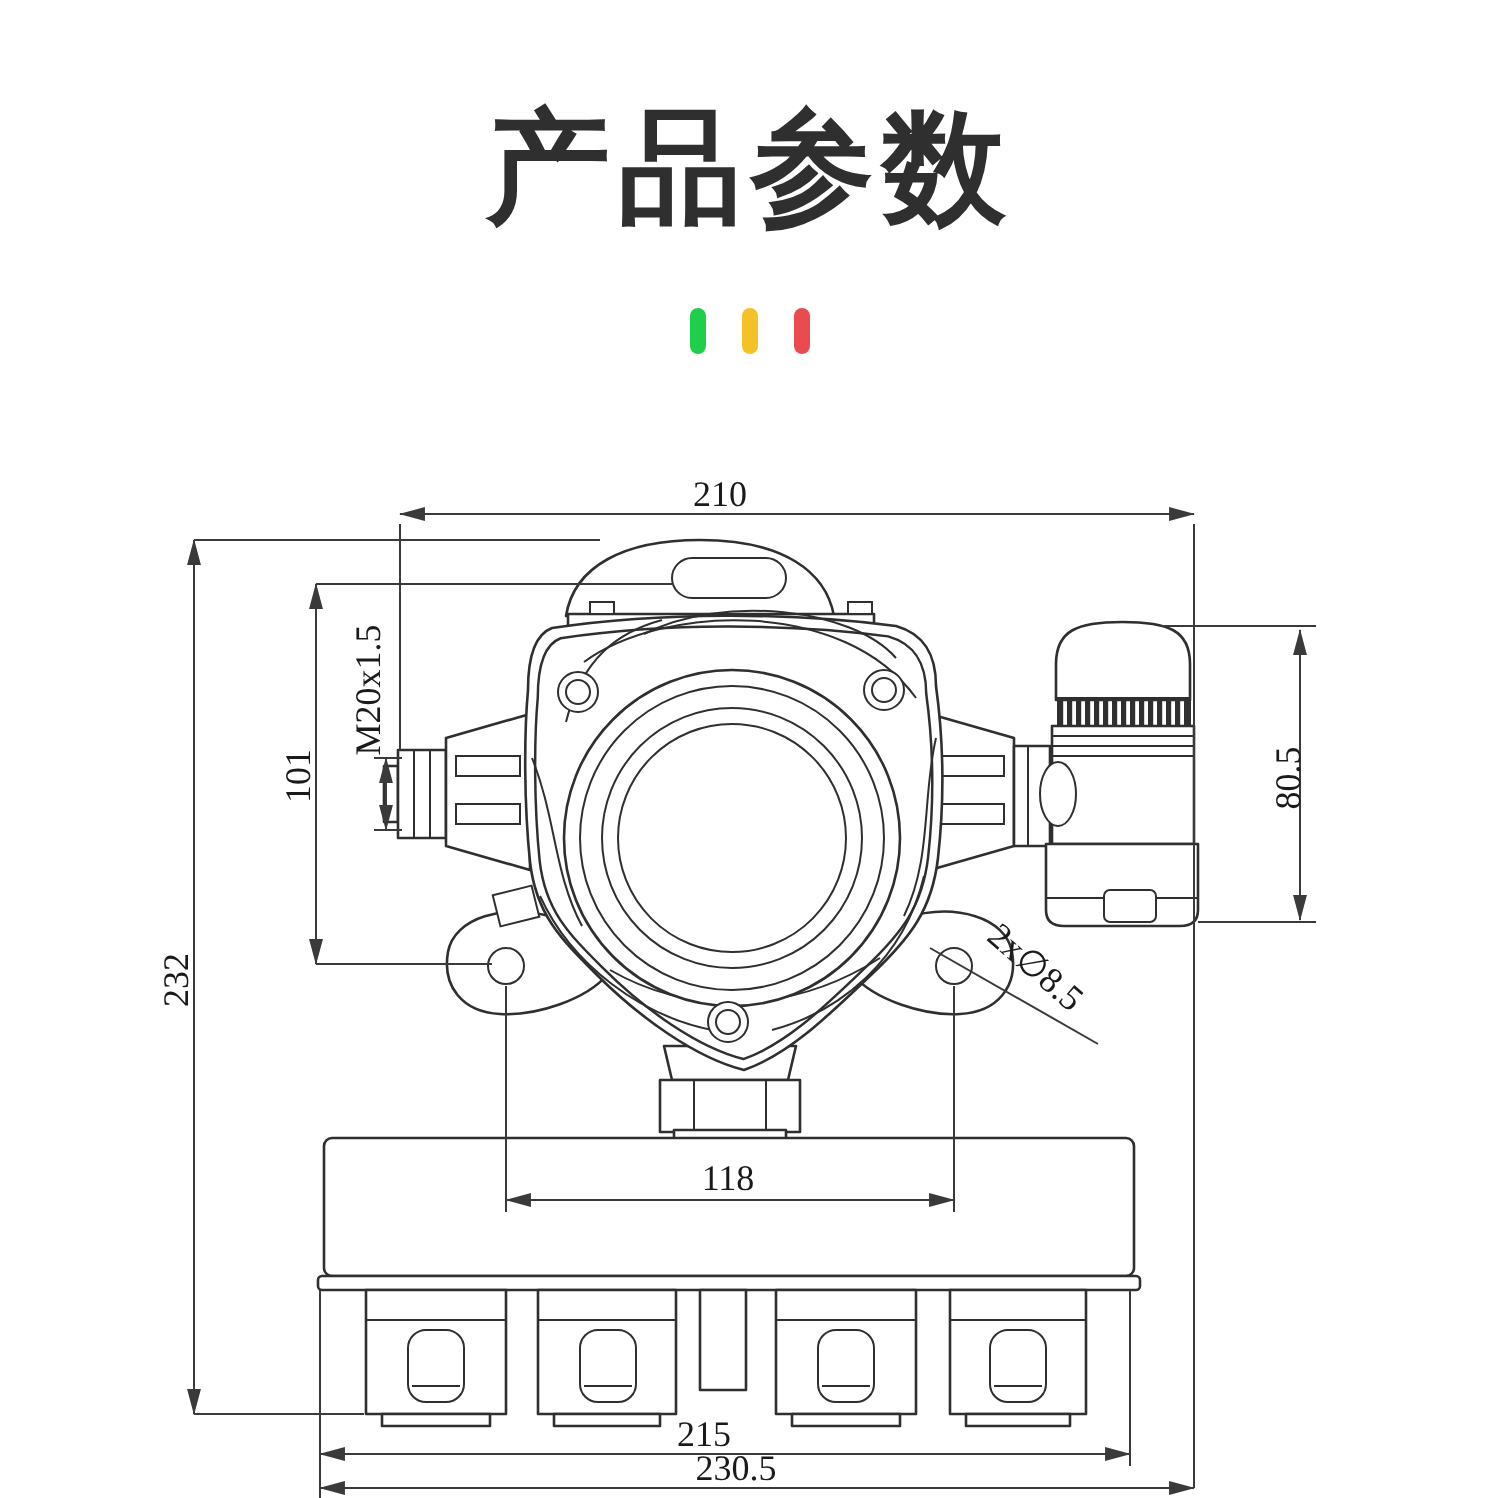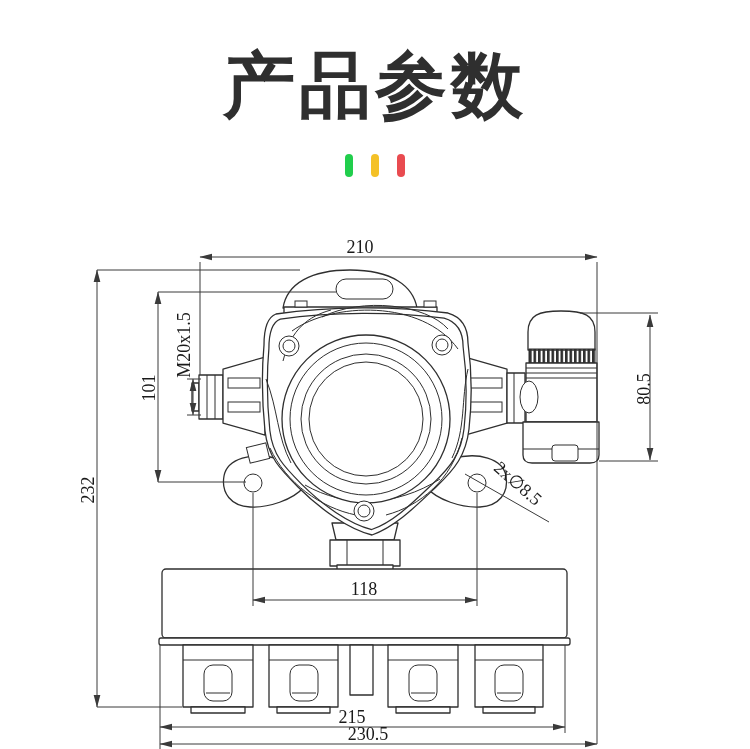--- a/index.html
+++ b/index.html
@@ -1,20 +1,20 @@
 <!DOCTYPE html>
 <html><head>
 <meta charset="utf-8">
 <style>
   html,body{margin:0;padding:0;background:#ffffff;}
   body{width:750px;height:749px;position:relative;overflow:hidden;
        font-family:"Liberation Sans","DejaVu Sans",sans-serif;}
   .header{position:absolute;top:0;left:0;width:750px;text-align:center;z-index:2;}
   .page-title{margin:0;position:absolute;top:52px;left:0;width:750px;
-       font-size:72px;line-height:66px;font-weight:900;color:#2f2f2f;
+       font-size:62px;line-height:66px;font-weight:900;color:#2f2f2f;
        letter-spacing:4px;text-align:center;}
   .accent-bars{position:absolute;top:154px;left:0;width:750px;
        display:flex;justify-content:center;gap:18px;}
   .accent-bar{width:8px;height:23px;border-radius:4px;display:inline-block;}
   .drawing{position:absolute;top:17px;left:0;color:#2f2f2f;text-align:right;}
   svg{display:block;}
   .part{fill:#ffffff;stroke:currentColor;stroke-width:1.3;stroke-linejoin:round;}
   .part-nf{fill:none;stroke:currentColor;stroke-width:1.3;stroke-linejoin:round;}
   .detail{fill:none;stroke:currentColor;stroke-width:1;}
   .detail-w{fill:#ffffff;stroke:currentColor;stroke-width:1;}

